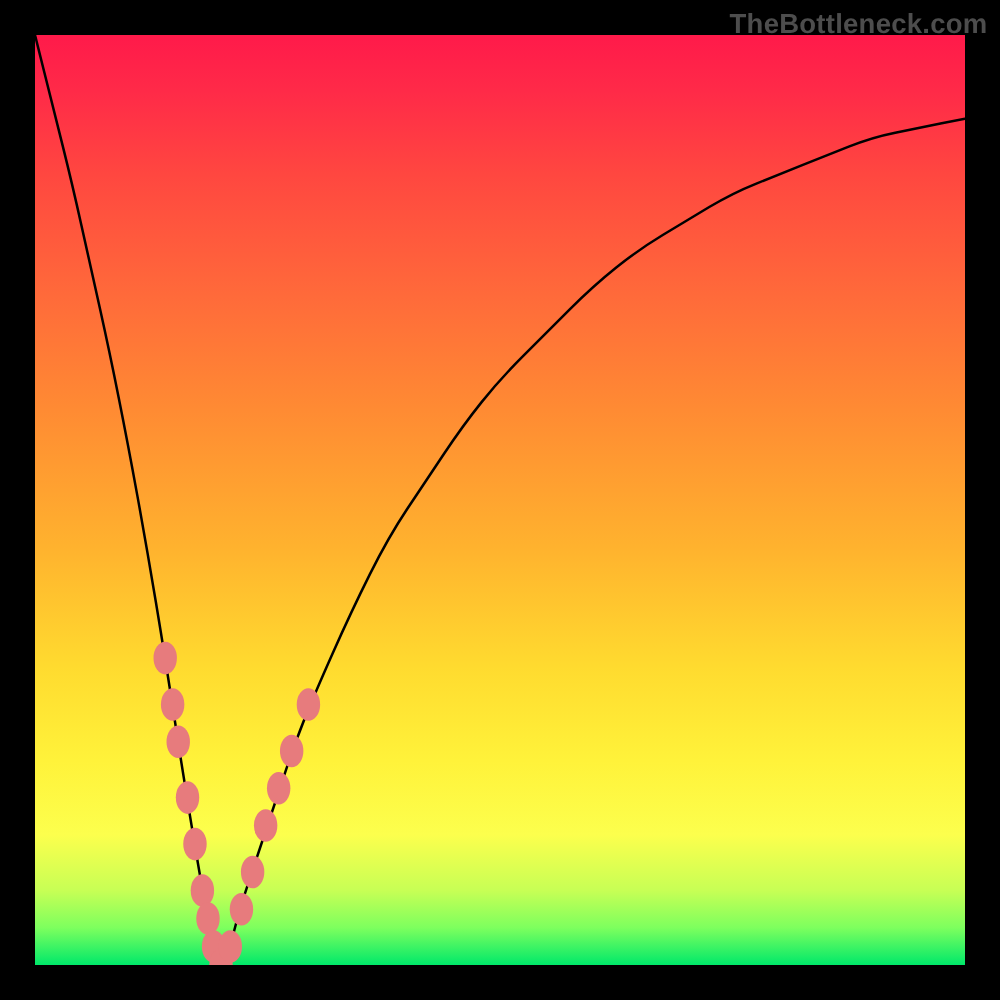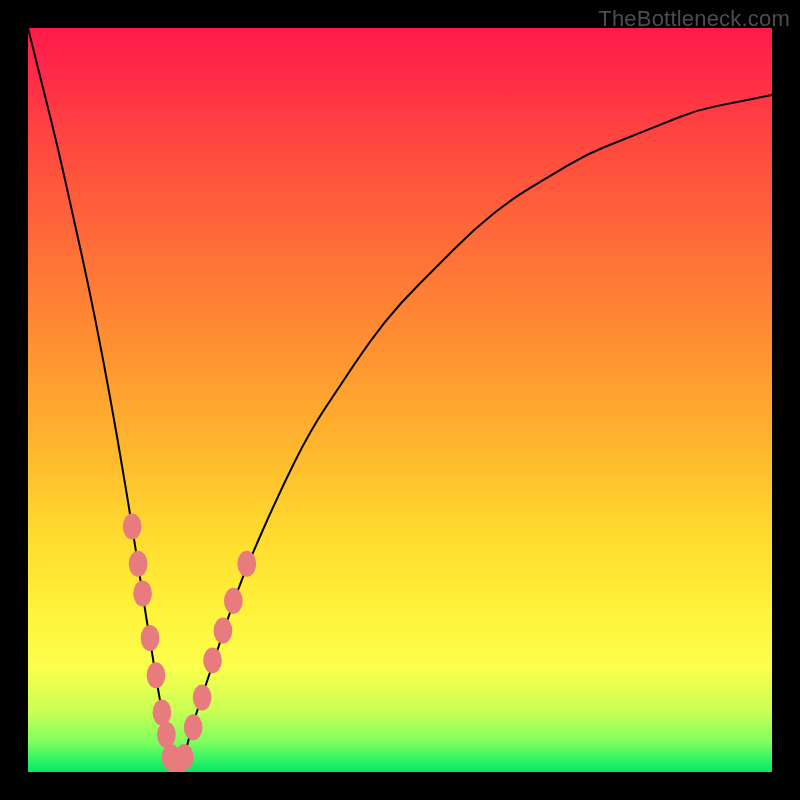--- a/index.html
+++ b/index.html
@@ -37,21 +37,21 @@
       #7dff5e 96%,
       #00e86a 100%
     );
   }
   .watermark {
     position: absolute;
     top: 6px;
     right: 10px;
     color: #4d4d4d;
     font-size: 22px;
-    font-weight: 400;
+    font-weight: 700;
     letter-spacing: 0.2px;
     user-select: none;
   }
   svg.curve {
     position: absolute;
     left: 0;
     top: 0;
     width: 744px;
     height: 744px;
   }

